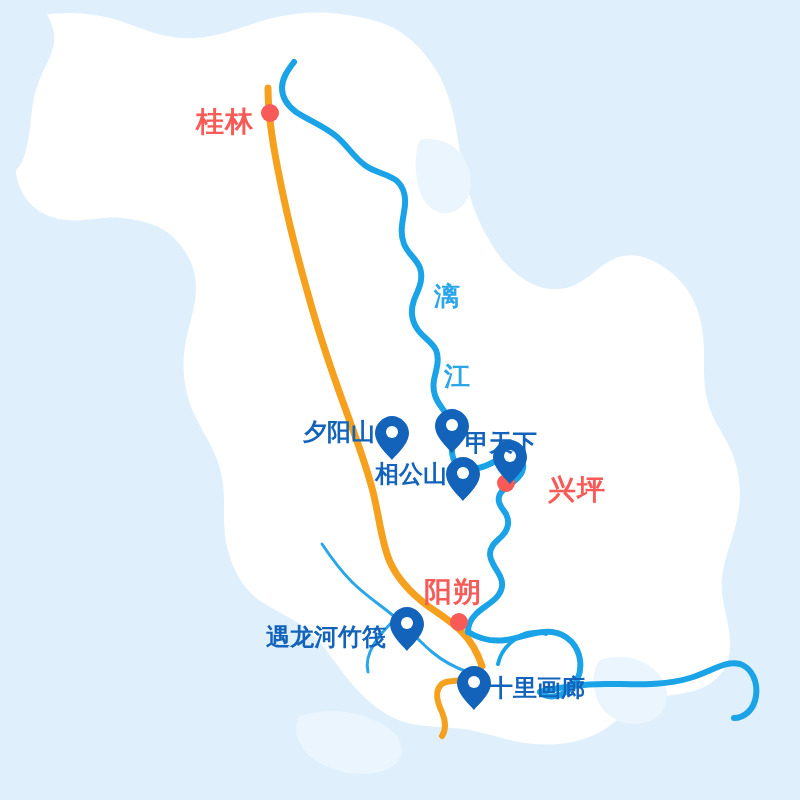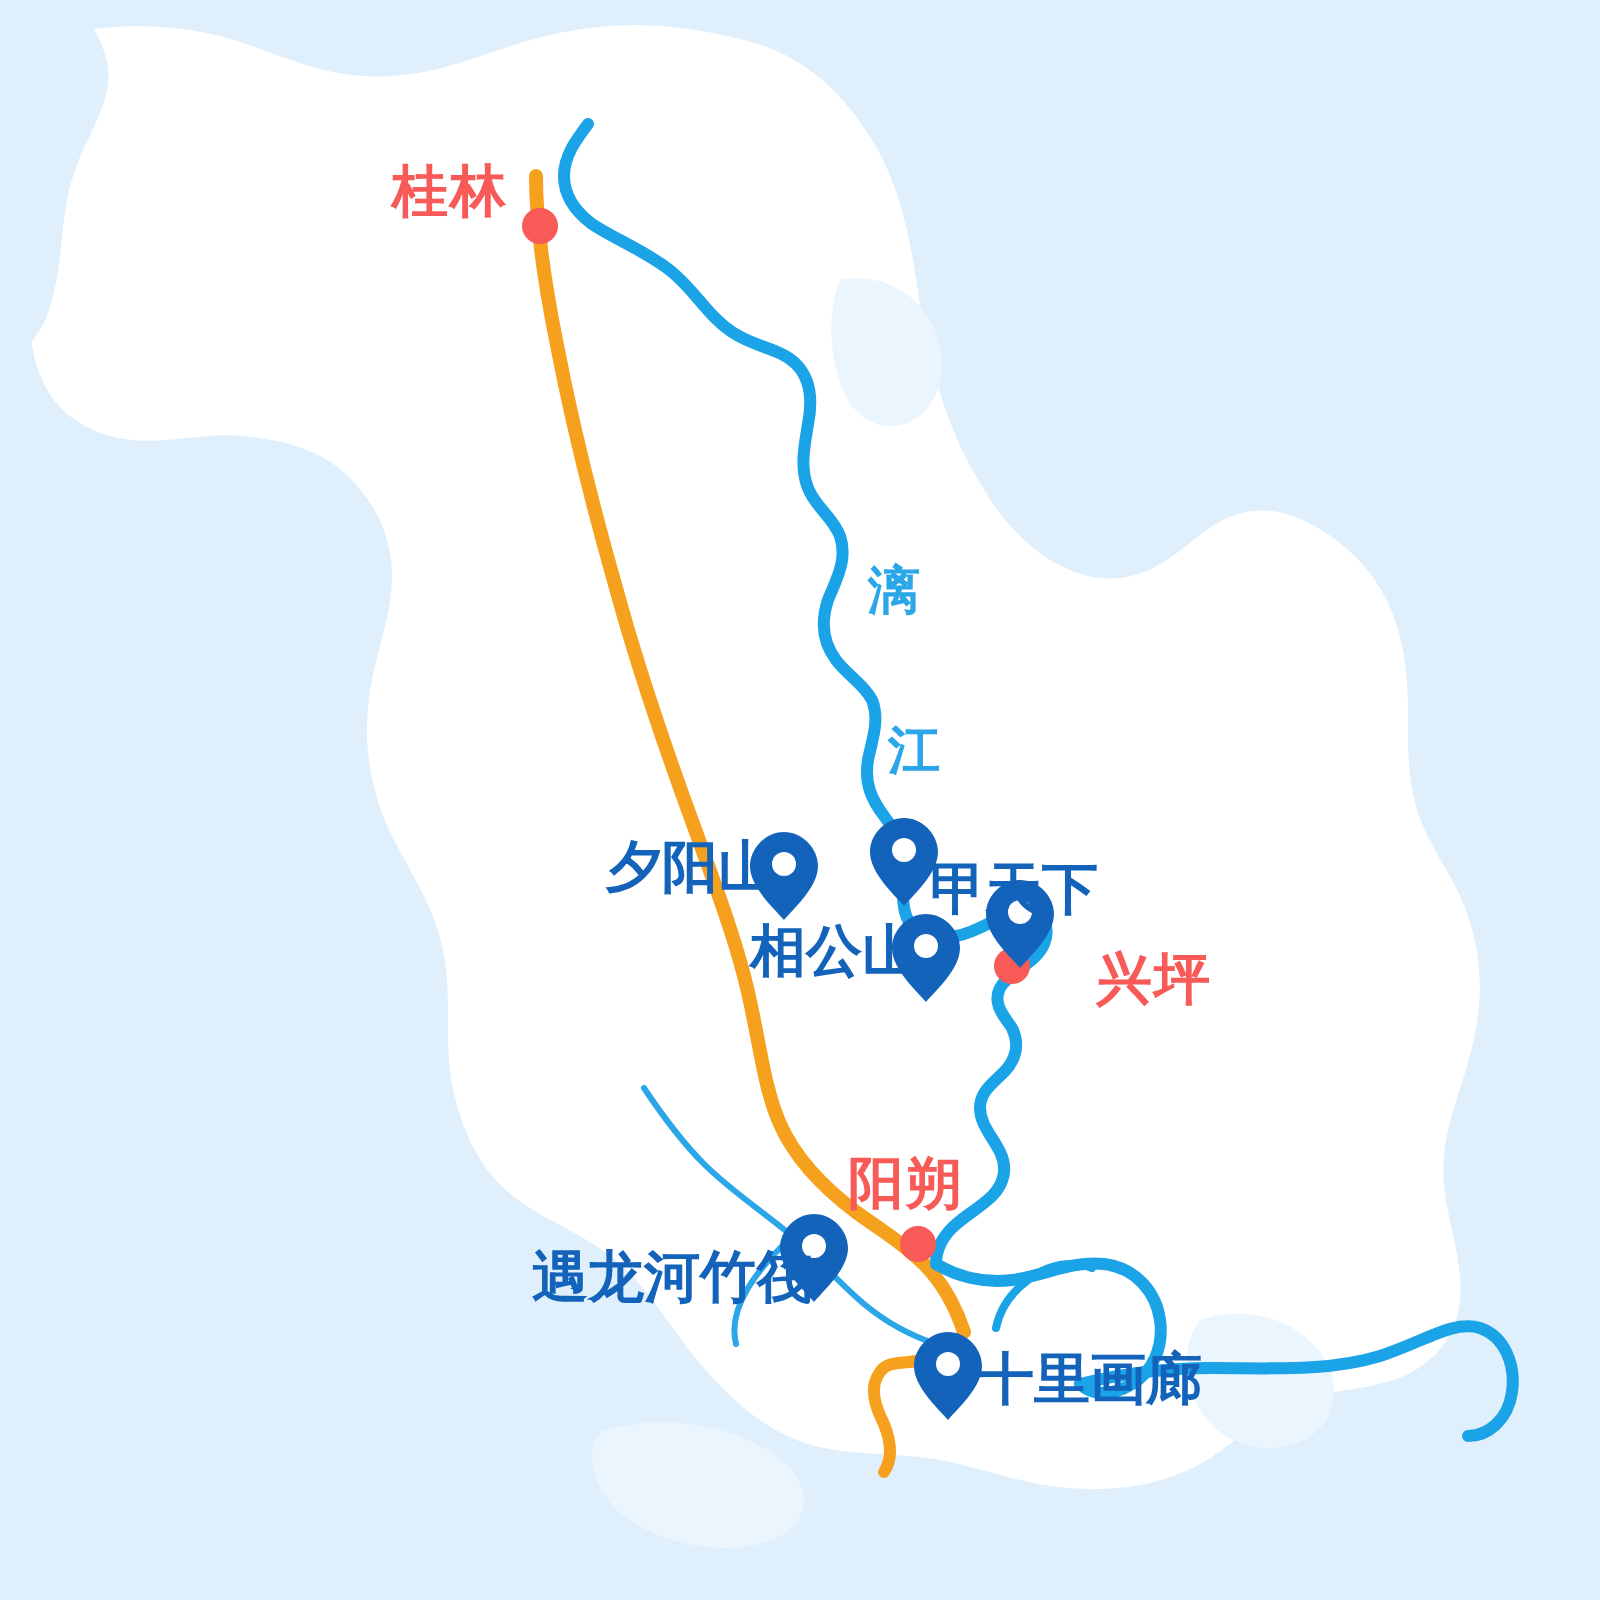--- a/index.html
+++ b/index.html
@@ -30,21 +30,21 @@
     line-height: 1;
     user-select: none;
   }
   .label-city {
     color: #f75a57;
     font-size: 28px;
     letter-spacing: 1px;
   }
   .label-poi {
     color: #1363bb;
-    font-size: 28px;
+    font-size: 24px;
     letter-spacing: 0px;
   }
   .label-river {
     color: #2ba6e8;
     font-size: 26px;
   }
 </style>
 </head>
 <body>
 
@@ -198,21 +198,21 @@
     <g>
       <path fill="#1363bb" d="M 407,607 C 416,607 424,615 424,624 C 424,635 411,646 407,651 C 403,646 390,635 390,624 C 390,615 398,607 407,607 Z"></path>
       <circle cx="407" cy="623" r="6" fill="#ffffff"></circle>
     </g>
     <g>
       <path fill="#1363bb" d="M 474,666 C 483,666 491,674 491,683 C 491,694 478,705 474,710 C 470,705 457,694 457,683 C 457,674 465,666 474,666 Z"></path>
       <circle cx="474" cy="682" r="6" fill="#ffffff"></circle>
     </g>
   </svg>
 
-  <div class="maplabel label-city" style="left:196px; top:82px;">桂林</div>
+  <div class="maplabel label-city" style="left:196px; top:108px;">桂林</div>
 
   <div class="maplabel label-city" style="left:548px; top:476px;">兴坪</div>
 
   <div class="maplabel label-city" style="left:424px; top:578px;">阳朔</div>
 
   <div class="maplabel label-river" style="left:434px; top:283px;">漓</div>
 
   <div class="maplabel label-river" style="left:444px; top:363px;">江</div>
 
   <div class="maplabel label-poi" style="left:303px; top:420px;">夕阳山</div>

